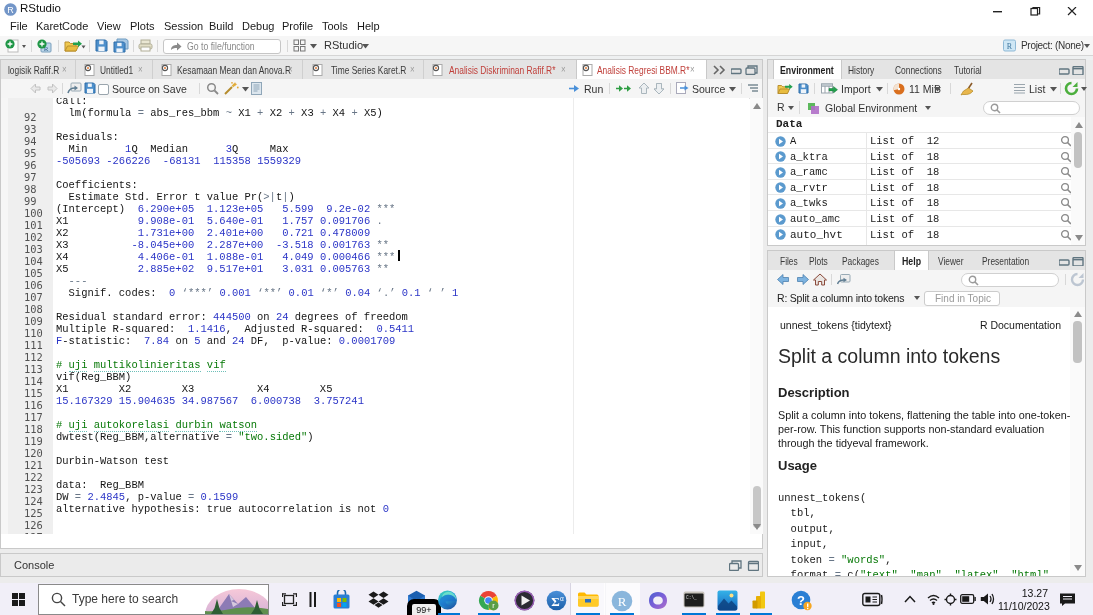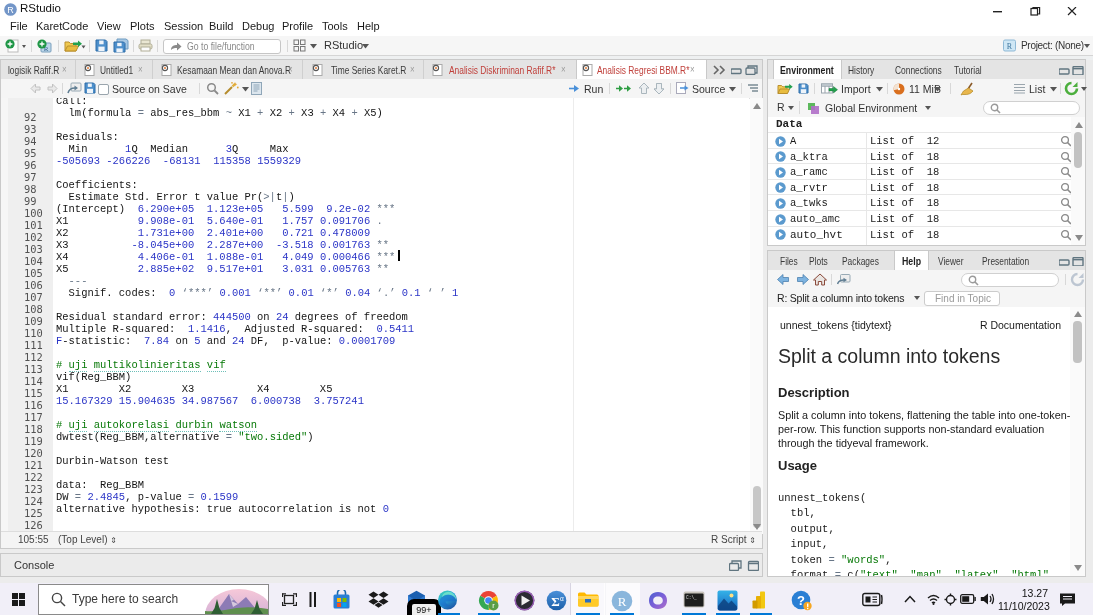--- a/index.html
+++ b/index.html
@@ -370,25 +370,20 @@
 
     <div class="abs" style="left:749px;top:38px;width:13px;height:436px;background:#fafafa">
       <svg class="abs" style="left:3px;top:5px" width="8" height="6">
           <path d="M4 0 L8 6 H0 z" fill="#8a8a8a"></path>
         </svg>
       <div class="abs" style="left:2.5px;top:388px;width:8px;height:42px;background:#c7c7c7;border-radius:4px"></div>
       <svg class="abs" style="left:3px;top:426px" width="8" height="6">
           <path d="M4 6 L8 0 H0 z" fill="#8a8a8a"></path>
         </svg>
     </div>
-    <div class="abs" id="edstatus">
-      <span class="abs" style="left:17px;top:2px">105:55</span>
-      <span class="abs" style="left:57px;top:2px">(Top Level) <span style="font-size:8px">⇕</span></span>
-      <span class="abs" style="left:710px;top:2px">R Script <span style="font-size:8px">⇕</span></span>
-    </div>
   </div>
   <div class="abs" id="consolebar">
     <div class="abs" style="left:13px;top:5px;font-size:11px;color:#333">Console</div>
     <svg class="abs" style="left:728px;top:6px" width="30" height="11">
       <path d="M3 4 v-3 h9 v7 h-3" fill="none" stroke="#607580" stroke-width="1.3"></path>
         <rect x="0.5" y="3.5" width="9" height="7" rx="1" fill="#ebebeb" stroke="#607580" stroke-width="1.3"></rect>
       <rect x="19.5" y="1.5" width="10" height="9" rx="1" fill="none" stroke="#607580" stroke-width="1.3"></rect>
         <path d="M19.5 3.5 h10" stroke="#607580" stroke-width="1.5"></path>
     </svg>
   </div>

